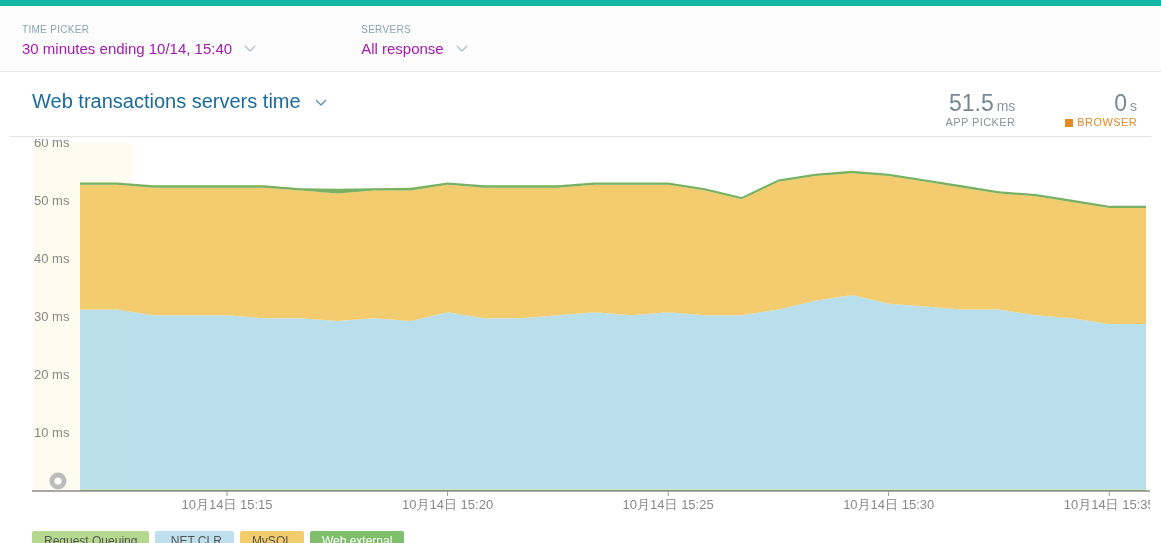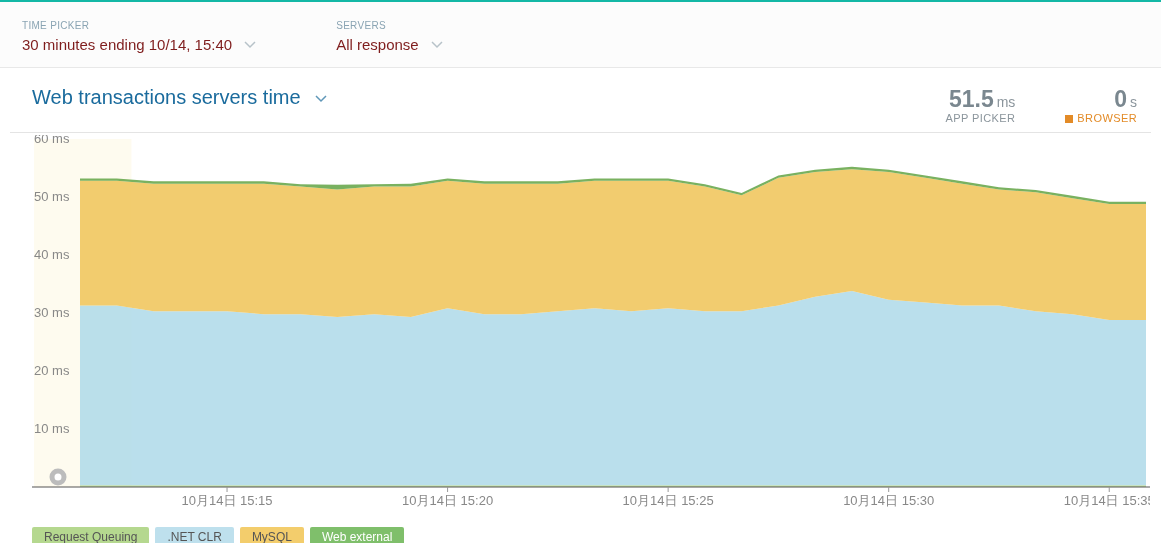--- a/index.html
+++ b/index.html
@@ -8,42 +8,43 @@
     background: #fff;
     color: #333;
     width: 1161px;
     height: 543px;
     overflow: hidden;
   }
   .topbar {
     display: flex;
     align-items: flex-start;
     padding: 18px 22px 14px 22px;
-    border-top: 2px solid #14b8a6;
+    border-top: 6px solid #14b8a6;
     border-bottom: 1px solid #e8e8e8;
     background: #fcfcfc;
+    gap: 25px;
   }
   .filter {
     margin-right: 80px;
   }
   .filter-label {
     font-size: 10px;
     letter-spacing: 0.3px;
     color: #8aa4b3;
     text-transform: uppercase;
     margin-bottom: 4px;
   }
   .filter-value-row {
     display: flex;
     align-items: center;
     gap: 12px;
   }
   .filter-value {
     font-size: 15px;
-    color: #7f1d1d;
+    color: #a21caf;
     text-align: center;
   }
   .chevron {
     color: #b7c2c9;
   }
   .panel {
     margin: 12px 10px 0 10px;
   }
   .panel-head {
     display: flex;
@@ -63,21 +64,21 @@
     font-weight: 400;
   }
   .metrics {
     display: flex;
     gap: 50px;
     text-align: right;
   }
   .metric-val {
     font-size: 23px;
     color: #7a878f;
-    font-weight: 700;
+    font-weight: 400;
   }
   .metric-unit {
     font-size: 14px;
     color: #8b959c;
     margin-left: 3px;
   }
   .metric-sub {
     font-size: 11px;
     color: #8b959c;
     letter-spacing: 0.4px;

